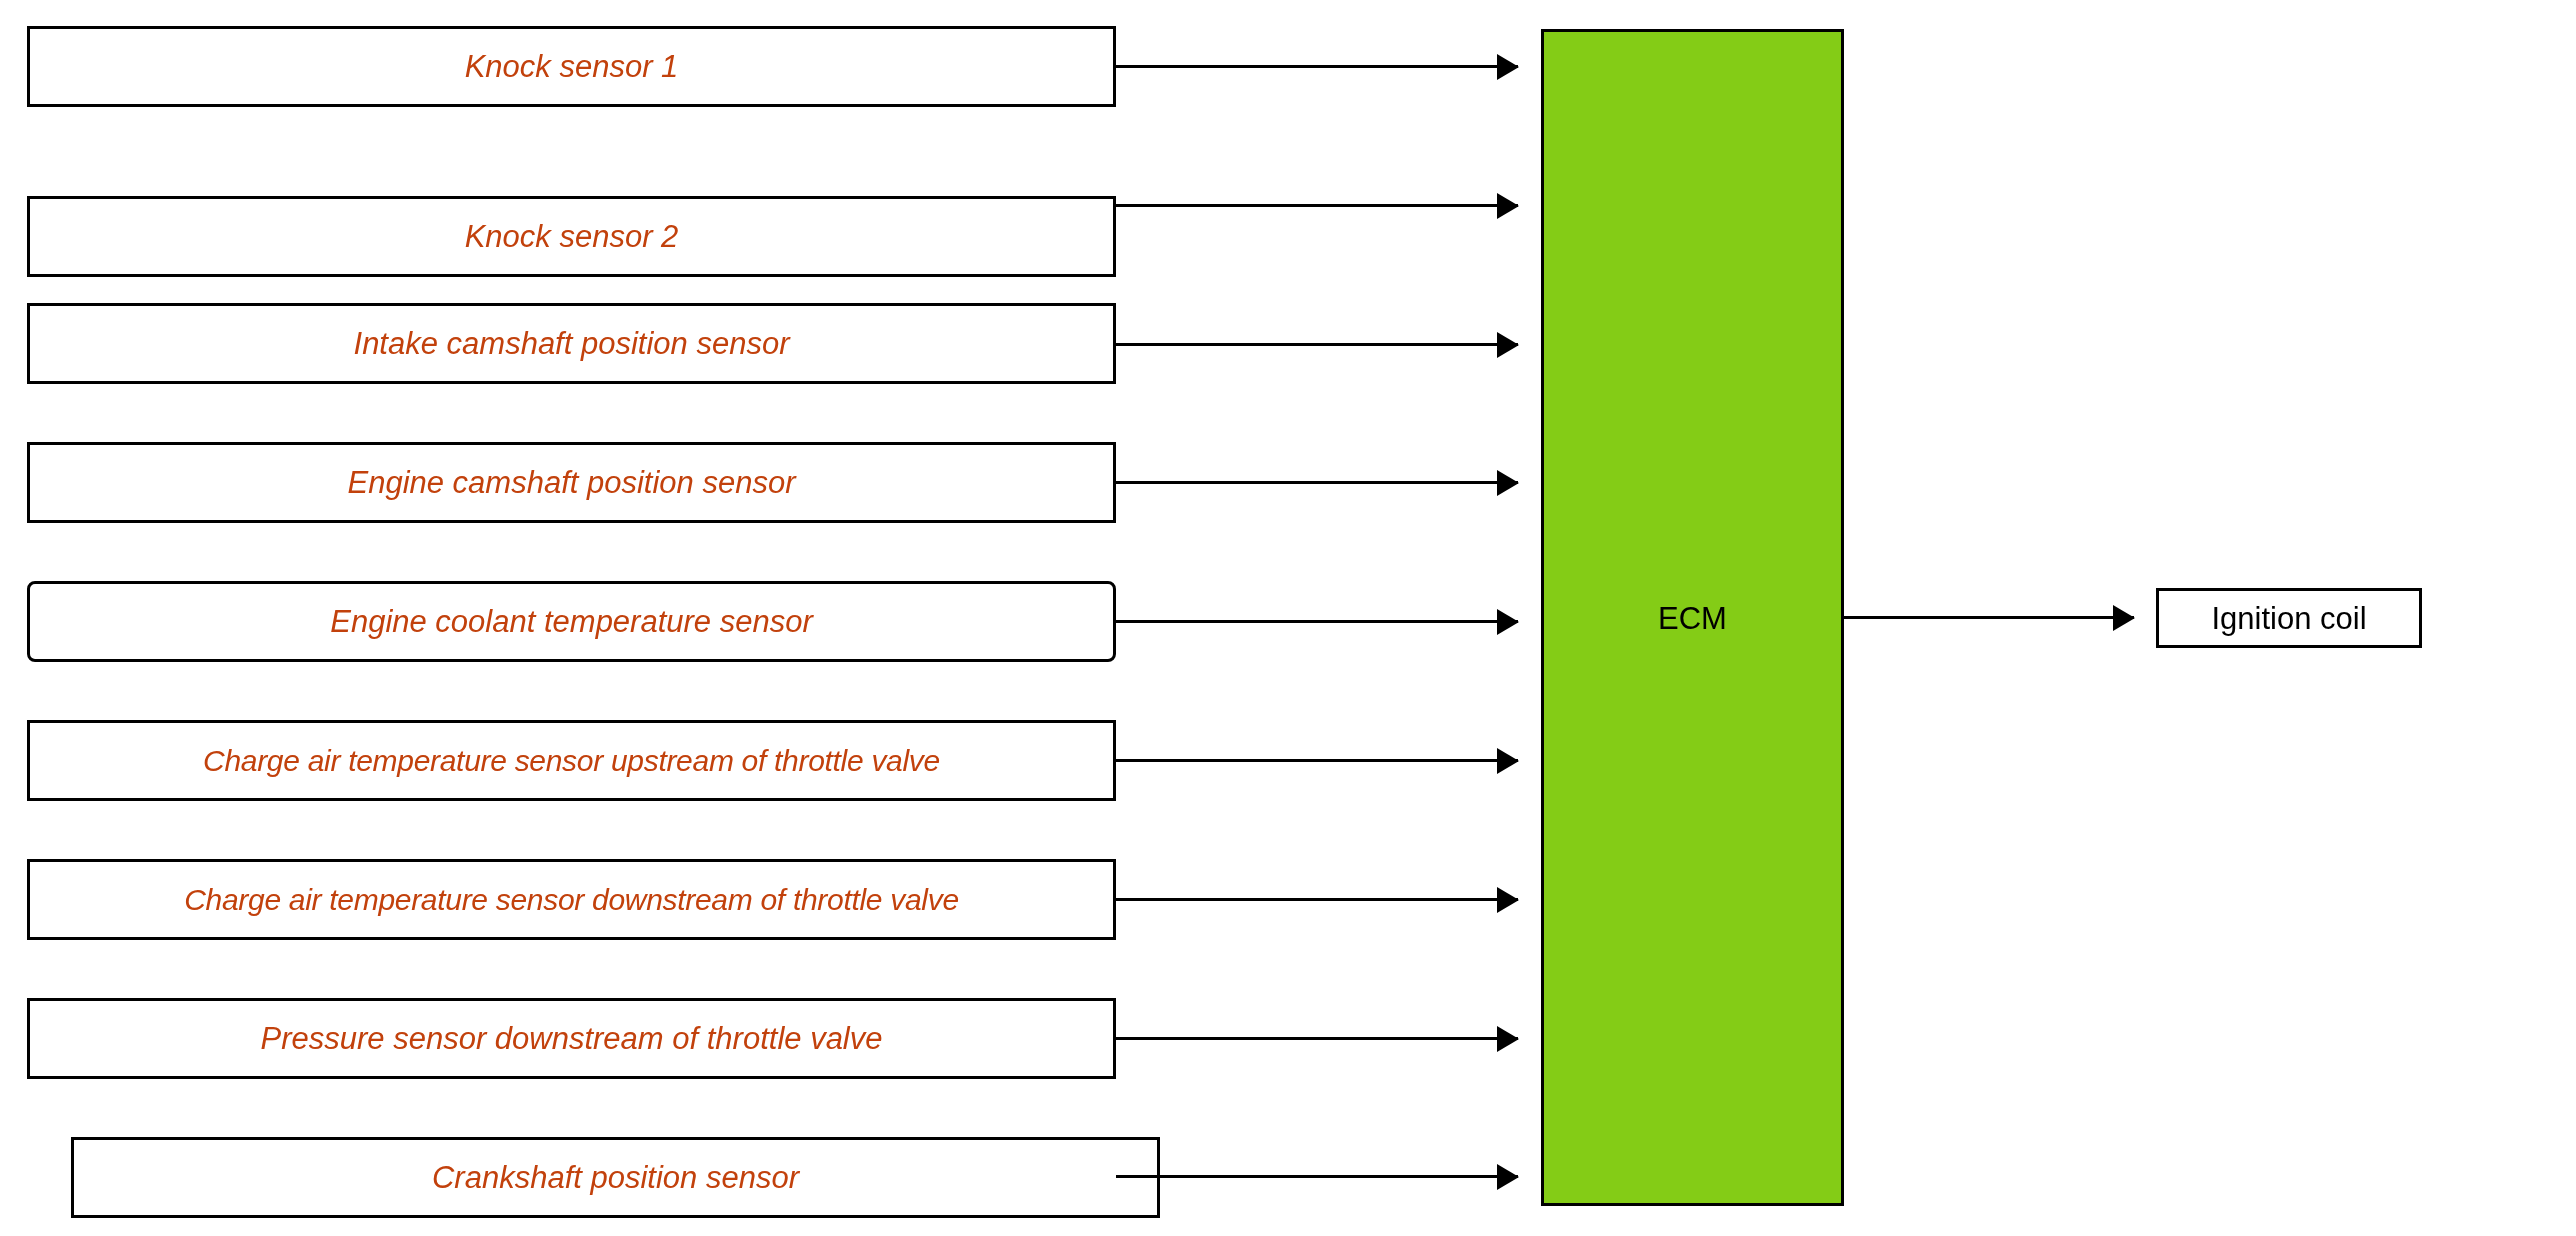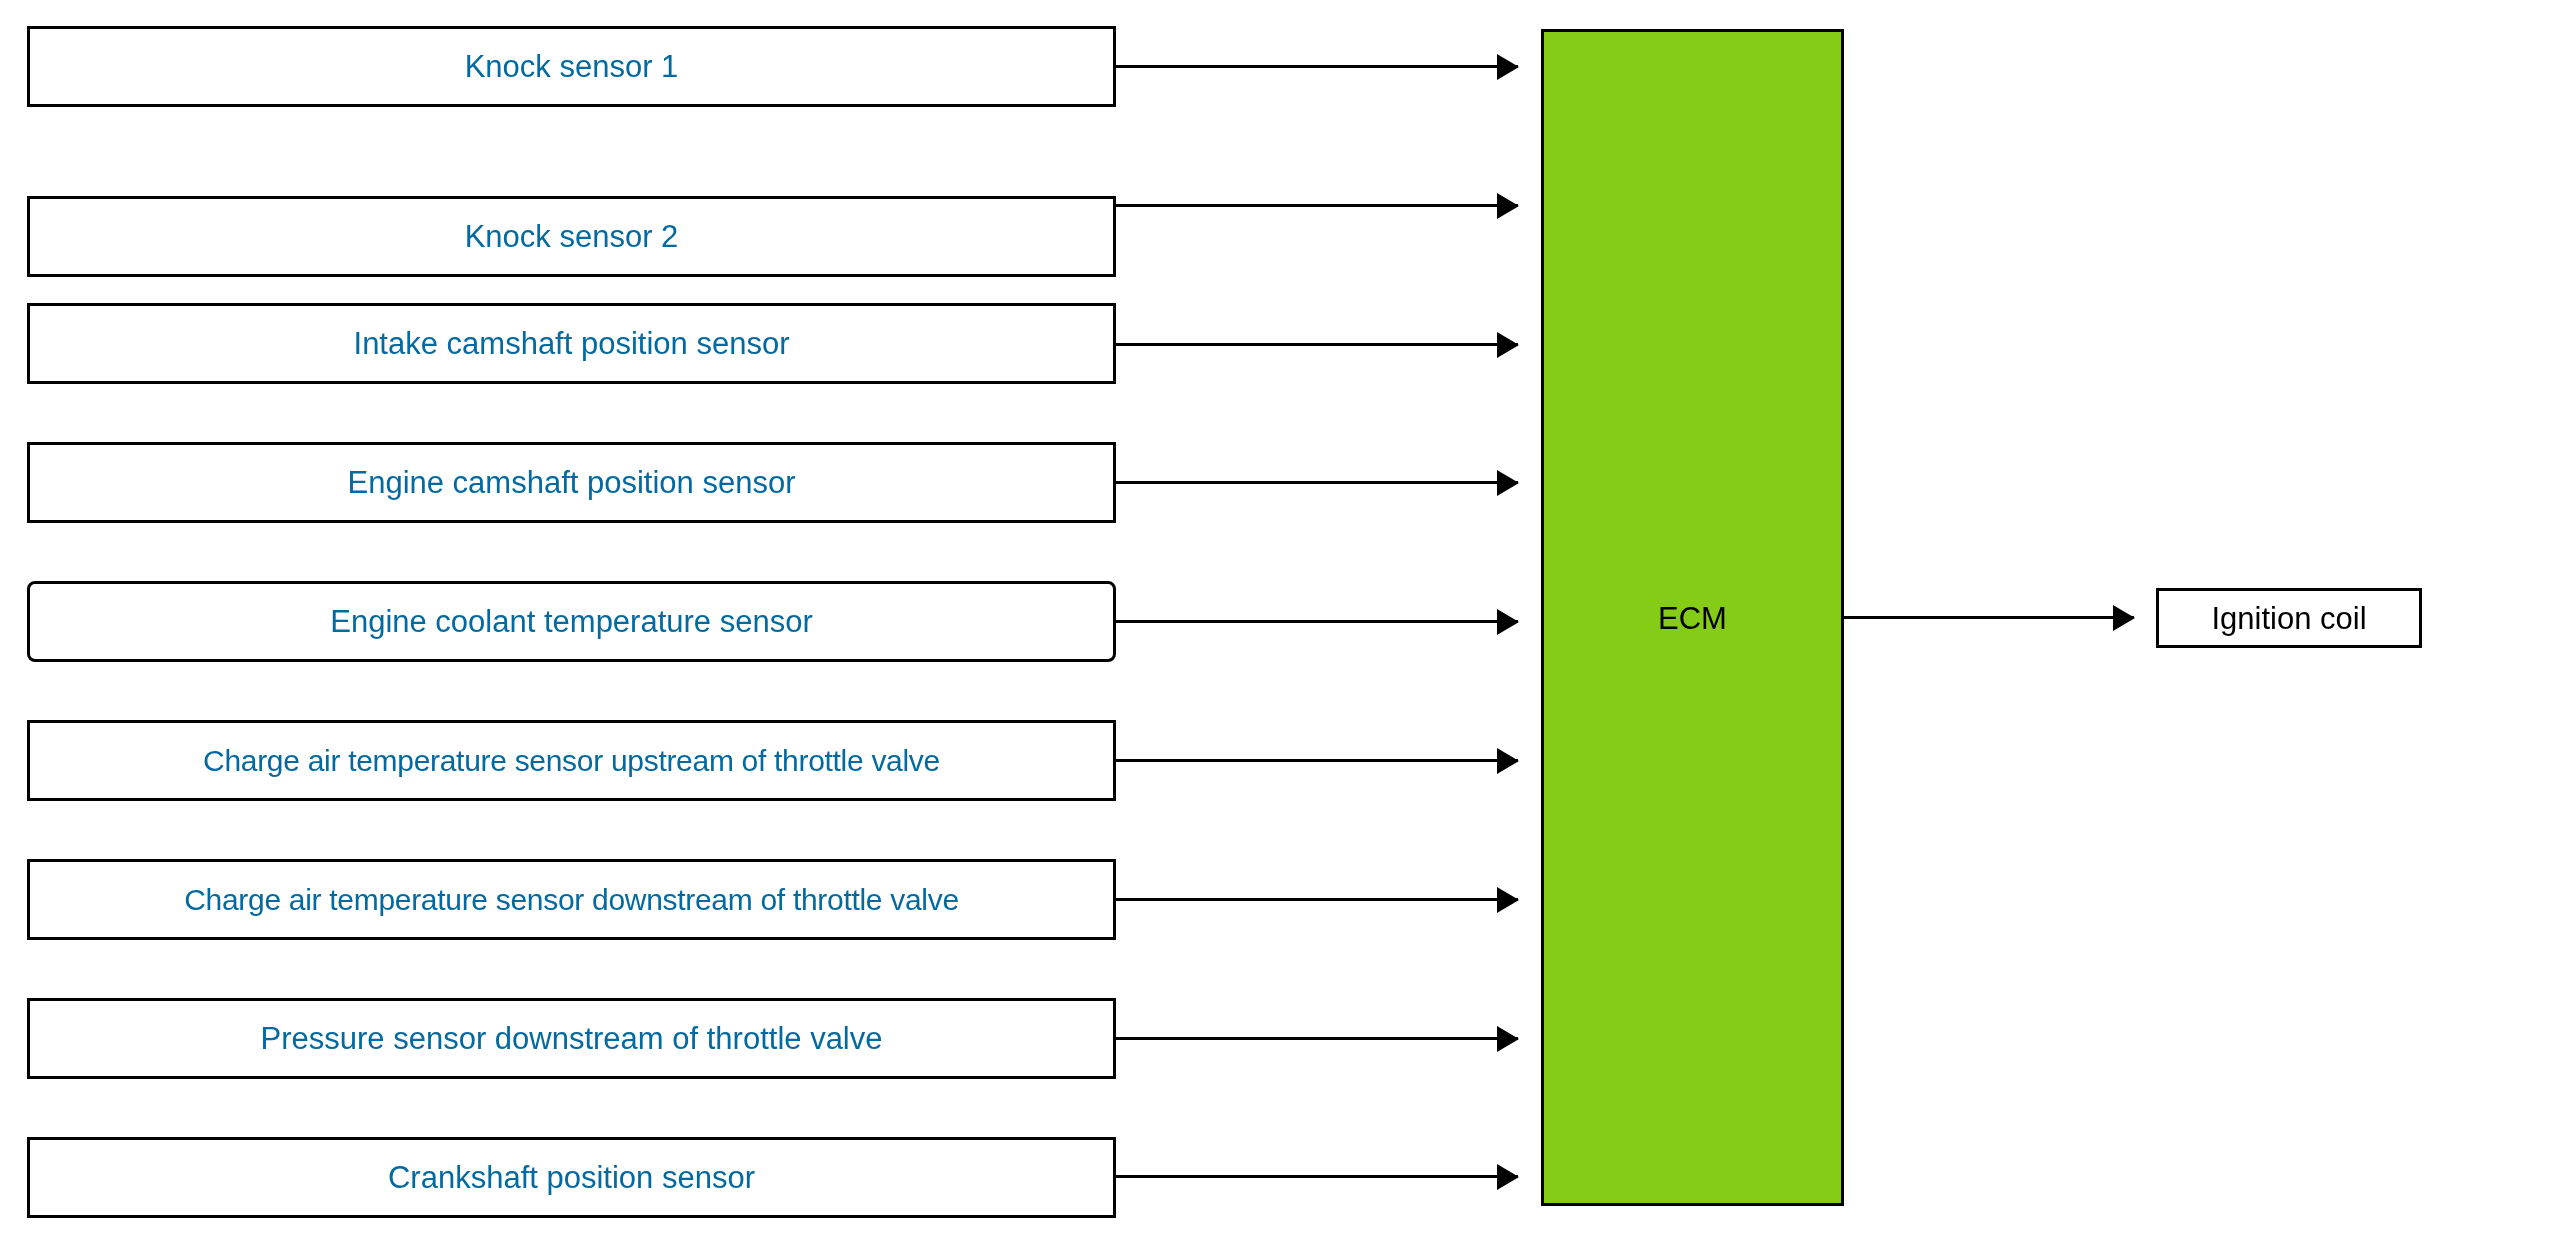--- a/index.html
+++ b/index.html
@@ -29,24 +29,25 @@
     box-sizing: border-box;
     border: 3.2px solid #000000;
     background: #ffffff;
     display: flex;
     align-items: center;
     justify-content: center;
   }
   .sensor-box .label {
     font-size: 31px;
     line-height: 1;
-    color: #0369a1;
+    color: #c2410c;
     white-space: nowrap;
     letter-spacing: 0px;
     padding: 0 3.8px;
+    font-style: italic;
   }
   .sensor-box.tight .label {
     font-size: 30px;
     letter-spacing: -0.3px;
   }
 
   
   #ecm-box {
     position: absolute;
     left: 1541px;
@@ -152,21 +153,21 @@
   </div>
 
   <div class="sensor-box tight" style="top:859px;">
     <span class="label">Charge air temperature sensor downstream of throttle valve</span>
   </div>
 
   <div class="sensor-box" style="top:998px;">
     <span class="label">Pressure sensor downstream of throttle valve</span>
   </div>
 
-  <div class="sensor-box" style="top:1137px;">
+  <div class="sensor-box" style="top:1137px;margin-left:44px;">
     <span class="label">Crankshaft position sensor</span>
   </div>
 
   <div class="arrow in" style="top:65px;"></div>
   <div class="arrow in" style="top:204px;"></div>
   <div class="arrow in" style="top:343px;"></div>
   <div class="arrow in" style="top:481px;"></div>
   <div class="arrow in" style="top:620px;"></div>
   <div class="arrow in" style="top:759px;"></div>
   <div class="arrow in" style="top:898px;"></div>

